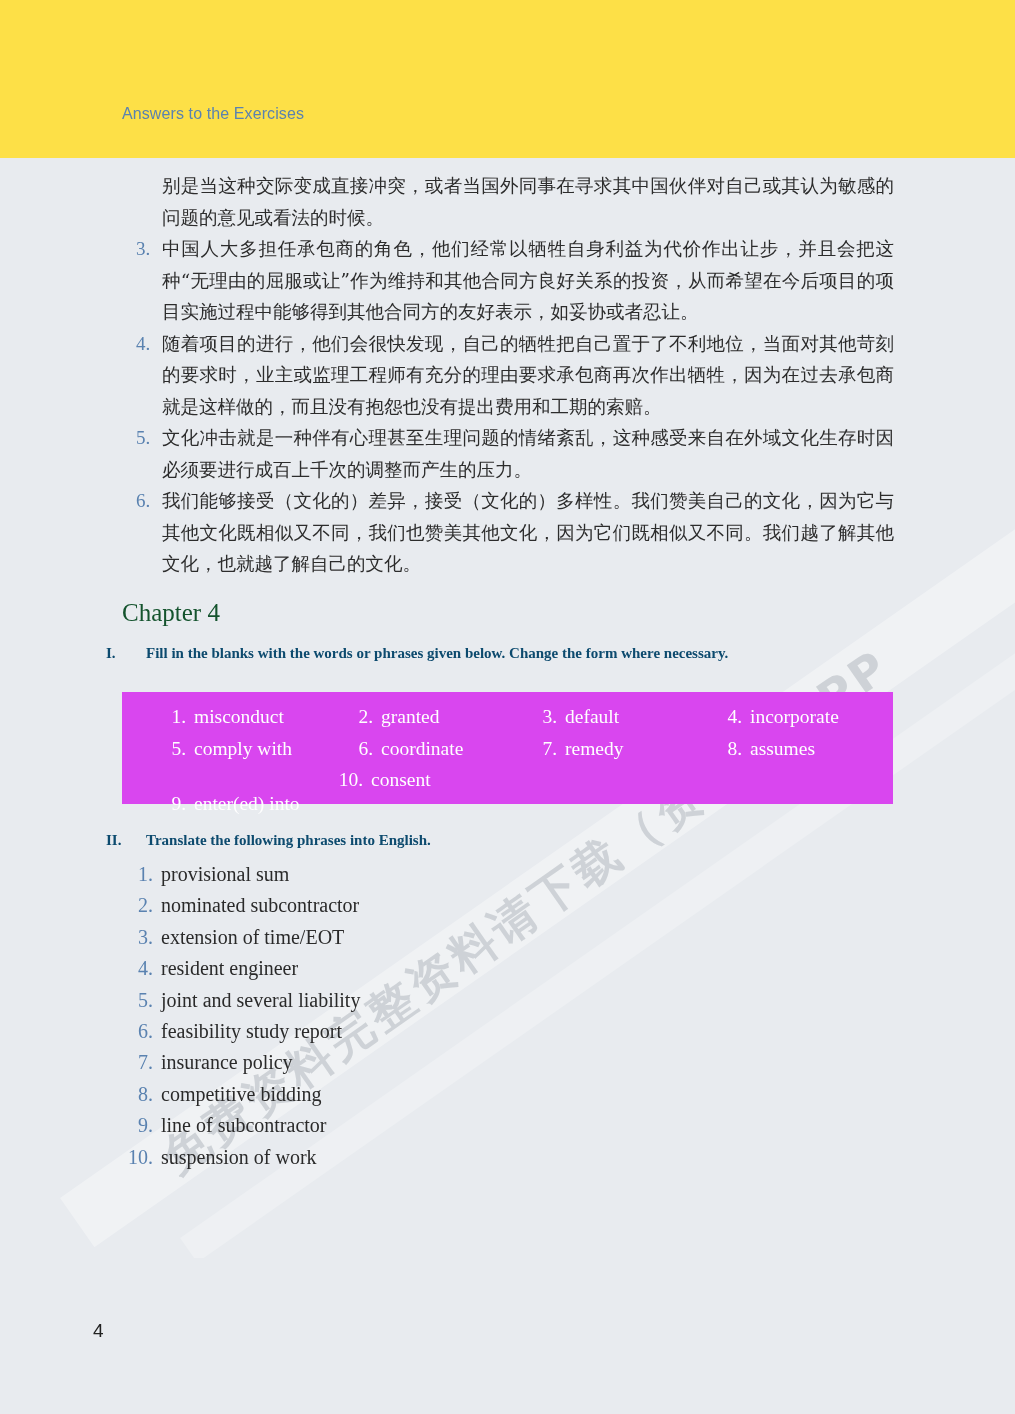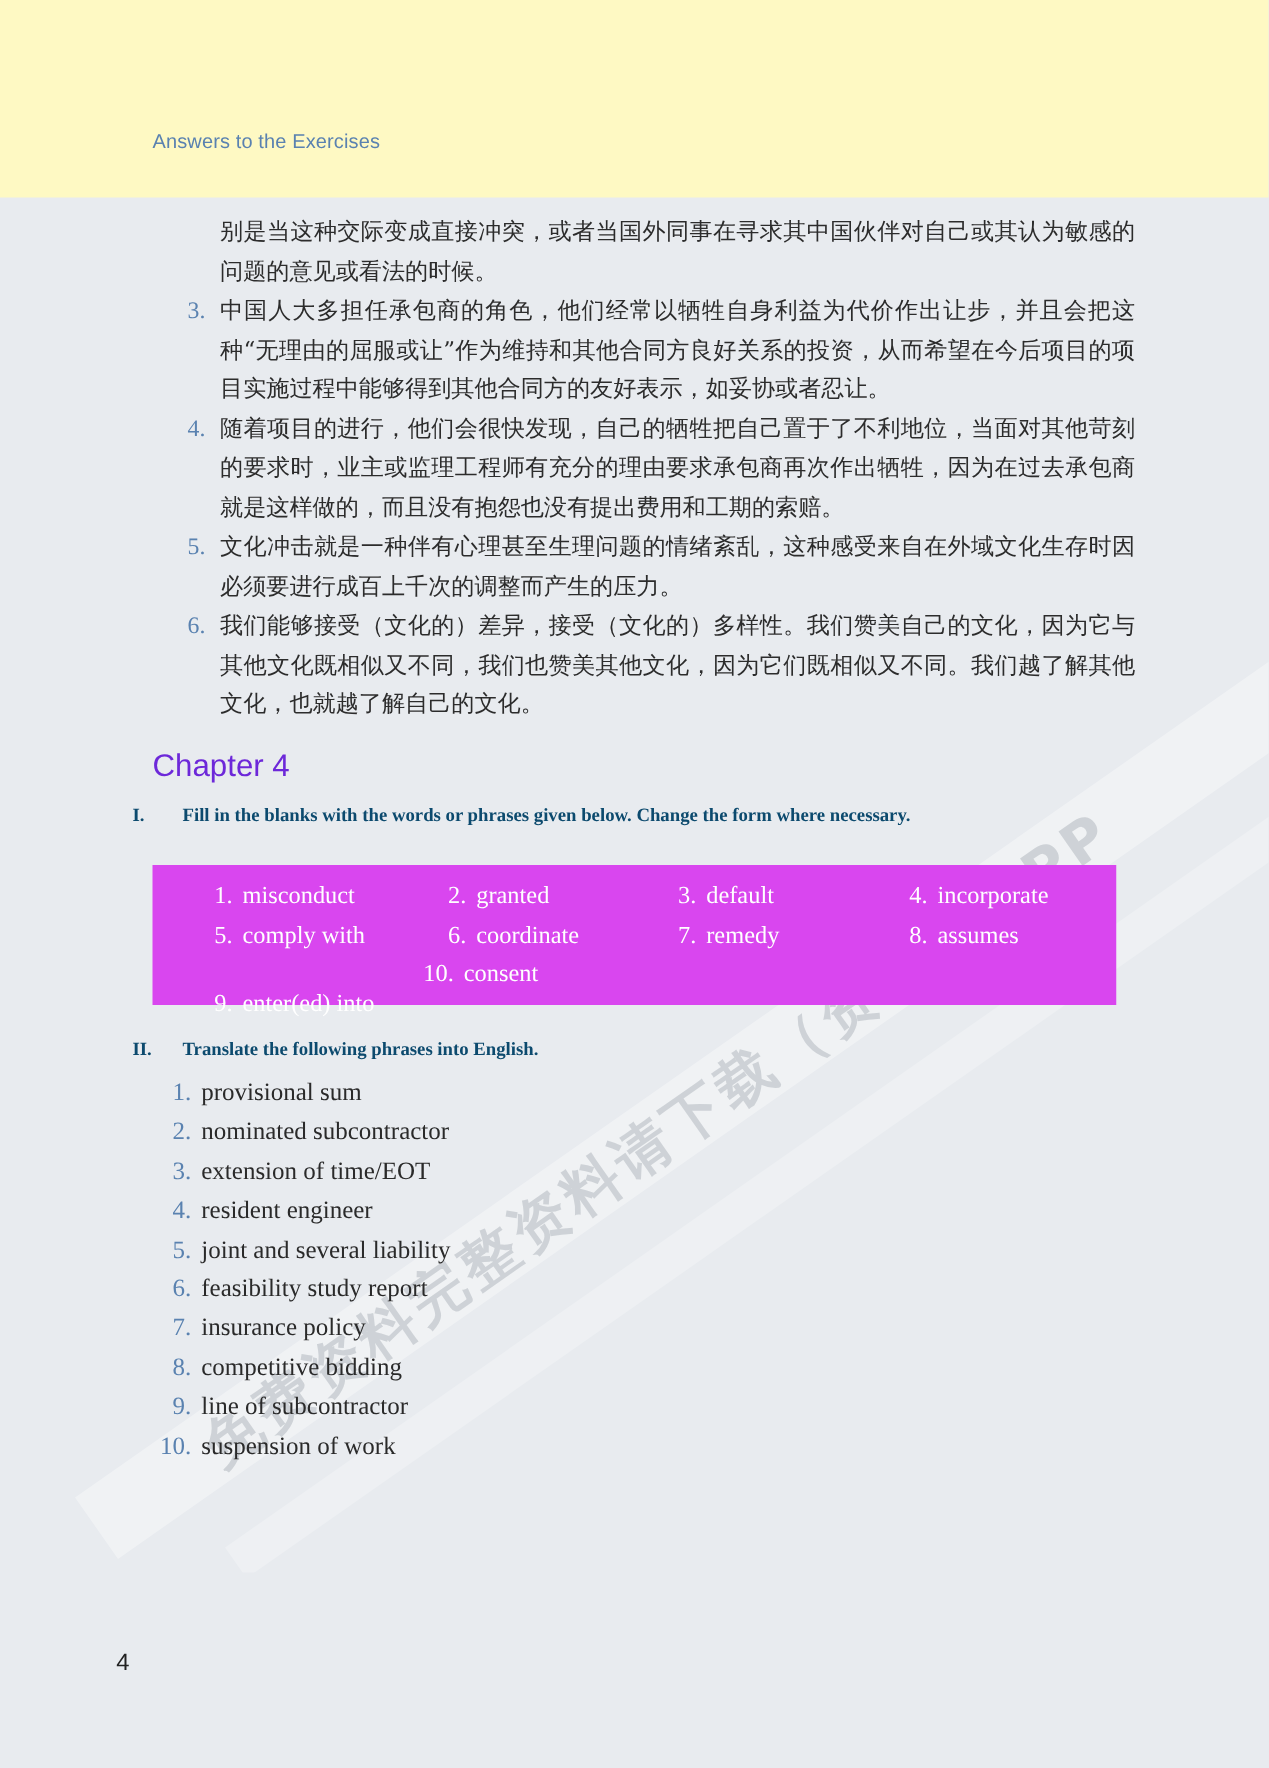--- a/index.html
+++ b/index.html
@@ -4,21 +4,21 @@
 <style>
   html, body { margin: 0; padding: 0; }
   body {
     width: 1015px; height: 1414px; position: relative; overflow: hidden;
     background: #e8ebef;
     font-family: "Liberation Serif", "DejaVu Serif", serif;
     color: #2a2a2a;
   }
   .header {
     position: absolute; left: 0; top: 0; width: 1015px; height: 158px;
-    background: #fef9c3;
+    background: #fde047;
   }
   .running-head {
     position: absolute; left: 122px; top: 105px;
     font-family: "Liberation Sans", "DejaVu Sans", sans-serif;
     font-size: 16px; color: #5a82b0; letter-spacing: 0.1px;
   }
   .watermark {
     position: absolute; left: 0; top: 158px; width: 1015px; height: 1100px;
     pointer-events: none; overflow: hidden;
   }
@@ -27,34 +27,34 @@
     background: rgba(255,255,255,0.35);
     transform: rotate(-35deg); transform-origin: left top;
   }
   .wm-text {
     position: absolute; left: 150px; top: 980px;
     transform: rotate(-35deg); transform-origin: left top;
     font-family: "DejaVu Sans", sans-serif; font-weight: bold;
     font-size: 46px; color: rgba(120,128,140,0.28); white-space: nowrap;
     letter-spacing: 4px;
   }
-  .cn-list { position: absolute; left: 136px; top: 170px; width: 772px; }
+  .cn-list { position: absolute; left: 122px; top: 170px; width: 772px; }
   .cn-item { position: relative; padding-left: 40px; margin-bottom: 0; }
   .cn-item .num {
     position: absolute; left: 14px; top: 0;
     color: #5a82b0; font-size: 19px; line-height: 31.5px;
   }
   .cn-item .txt {
     font-family: "DejaVu Serif", serif;
     font-size: 18.5px; line-height: 31.5px; text-align: justify; color: #2c2c2c;
   }
   .chapter-title {
     position: absolute; left: 122px; top: 599px;
-    font-family: Liberation Sans, sans-serif;
-    font-size: 25px; color: #6d28d9;
+    font-family: Liberation Serif, serif;
+    font-size: 25px; color: #14532d;
   }
   .section-heading {
     position: absolute; left: 106px;
     font-family: "Liberation Serif", serif; font-weight: bold;
     font-size: 15px; color: #0c4a6e;
   }
   .section-heading .roman { display: inline-block; width: 40px; }
   .word-box {
     position: absolute; left: 122px; top: 692px; width: 771px; height: 112px;
     background: #d946ef;

